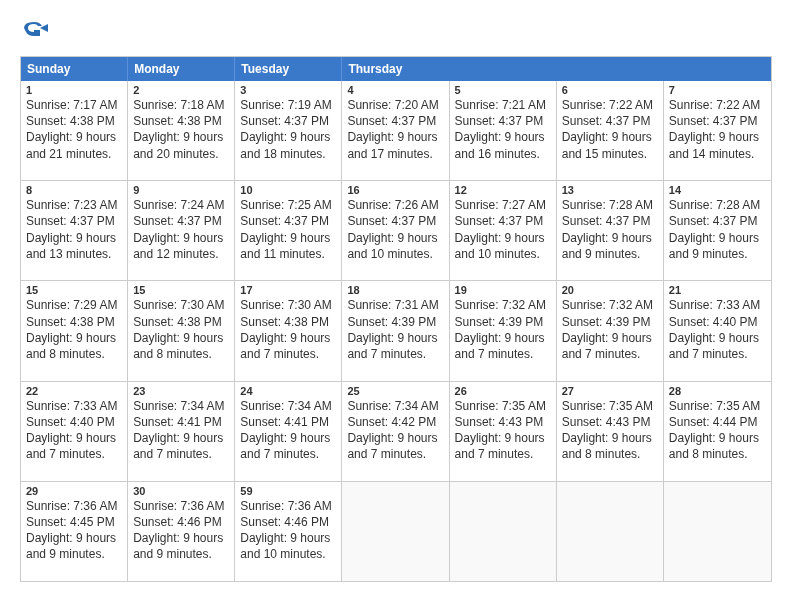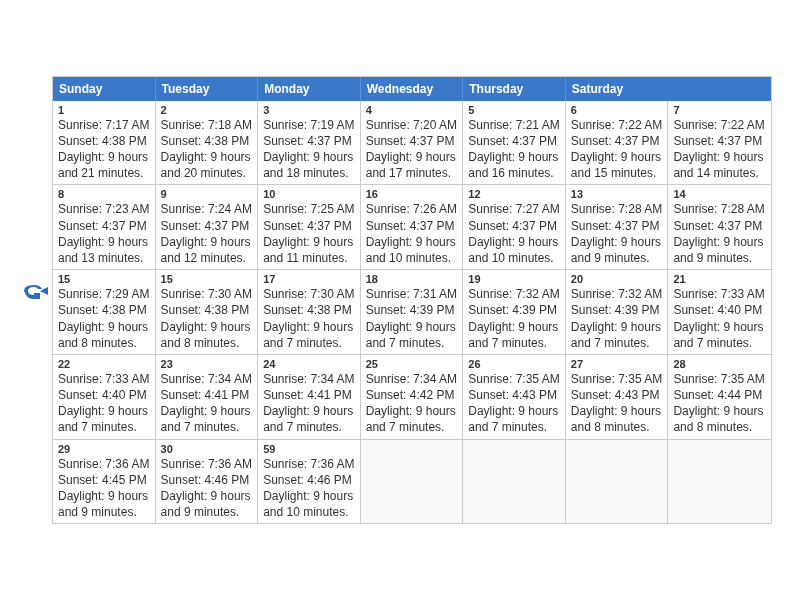--- a/index.html
+++ b/index.html
@@ -8,21 +8,21 @@
       background: #fff;
       width: 792px;
       height: 612px;
       overflow: hidden;
     }
     .page {
       width: 792px;
       height: 592px;
       padding: 18px 20px 10px 20px;
       display: flex;
-      align-items: center;
+      flex-direction: column;
     }
     .header {
       display: flex;
       justify-content: space-between;
       align-items: flex-start;
       margin-bottom: 10px;
     }
     .logo {
       display: flex;
       align-items: center;
@@ -131,25 +131,23 @@
     </div>
     <div class="title-area">
       <div class="month-title"></div>
       <div class="location"></div>
     </div>
   </div>
 
   <div class="calendar">
     <div class="cal-header">
     <div class="cal-header-cell">Sunday</div>
+        <div class="cal-header-cell">Monday</div>
         <div class="cal-header-cell">Tuesday</div>
-        <div class="cal-header-cell">Monday</div>
-        <div class="cal-header-cell">Wednesday</div>
         <div class="cal-header-cell">Thursday</div>
-        <div class="cal-header-cell">Saturday</div>
       </div>
     <div class="cal-body">
     <div class="cal-row">
           <div class="cal-cell"><span class="day-num">1</span><span class="cell-text">Sunrise: 7:17 AM<br>Sunset: 4:38 PM<br>Daylight: 9 hours and 21 minutes.</span></div>
           <div class="cal-cell"><span class="day-num">2</span><span class="cell-text">Sunrise: 7:18 AM<br>Sunset: 4:38 PM<br>Daylight: 9 hours and 20 minutes.</span></div>
           <div class="cal-cell"><span class="day-num">3</span><span class="cell-text">Sunrise: 7:19 AM<br>Sunset: 4:37 PM<br>Daylight: 9 hours and 18 minutes.</span></div>
           <div class="cal-cell"><span class="day-num">4</span><span class="cell-text">Sunrise: 7:20 AM<br>Sunset: 4:37 PM<br>Daylight: 9 hours and 17 minutes.</span></div>
           <div class="cal-cell"><span class="day-num">5</span><span class="cell-text">Sunrise: 7:21 AM<br>Sunset: 4:37 PM<br>Daylight: 9 hours and 16 minutes.</span></div>
           <div class="cal-cell"><span class="day-num">6</span><span class="cell-text">Sunrise: 7:22 AM<br>Sunset: 4:37 PM<br>Daylight: 9 hours and 15 minutes.</span></div>
           <div class="cal-cell"><span class="day-num">7</span><span class="cell-text">Sunrise: 7:22 AM<br>Sunset: 4:37 PM<br>Daylight: 9 hours and 14 minutes.</span></div>

